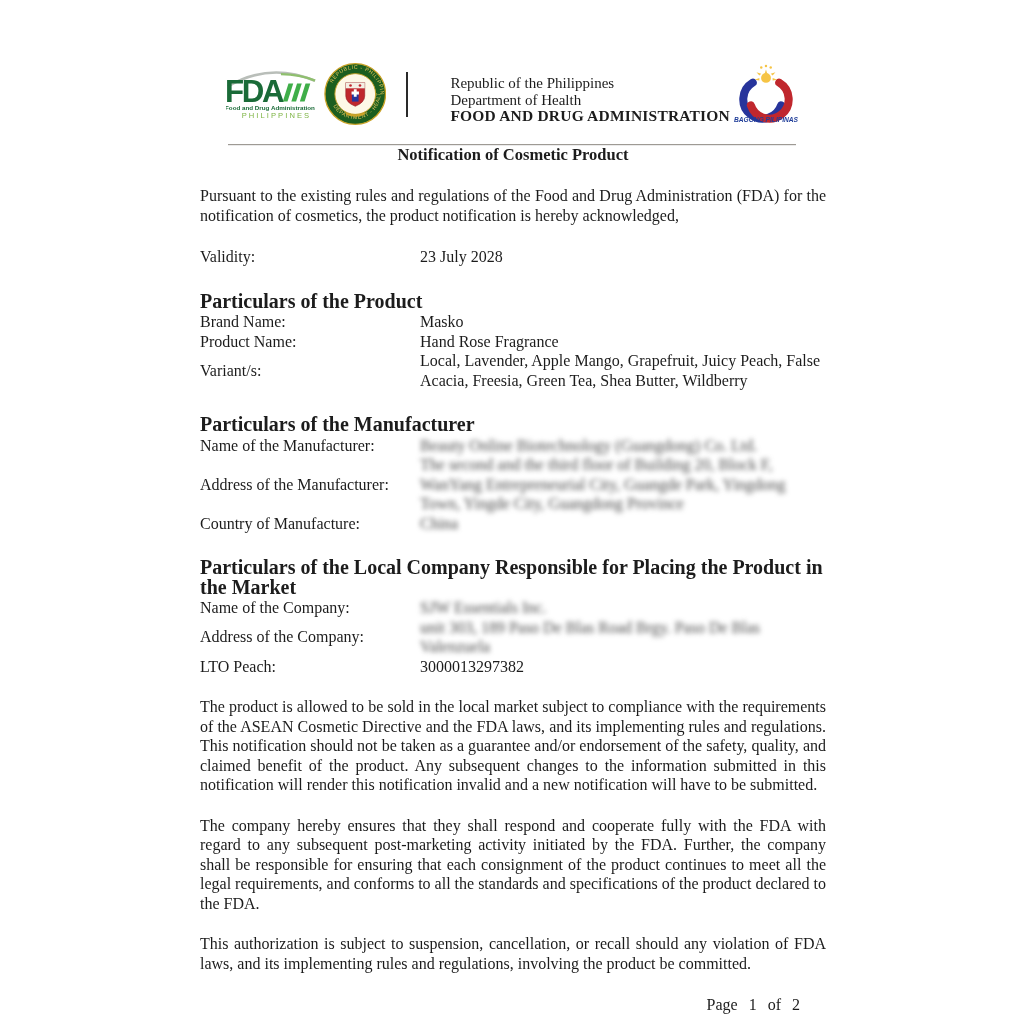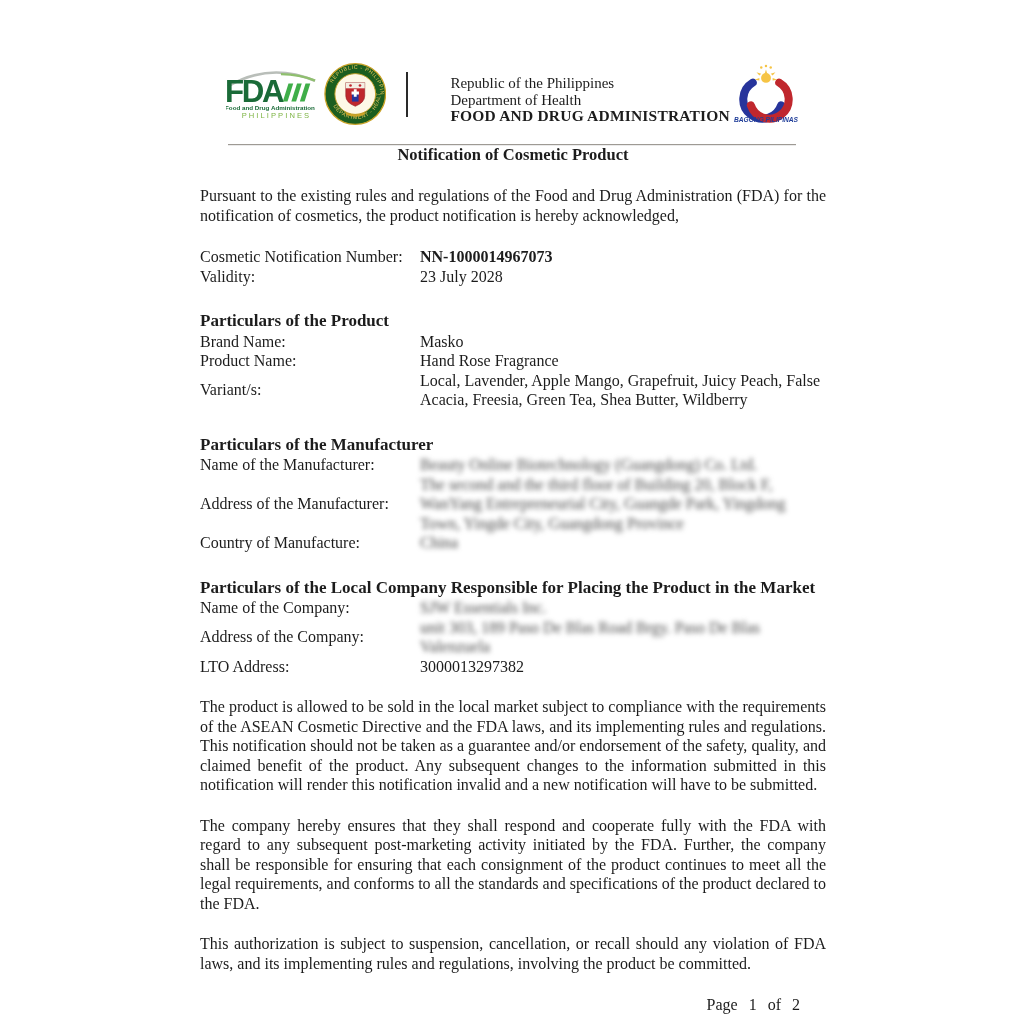--- a/index.html
+++ b/index.html
@@ -20,21 +20,21 @@
 
   
   .doc-title{text-align:center;font-weight:bold;font-size:16.5px;}
   p.para{font-size:16px;line-height:19.5px;text-align:justify;margin:21px 0 0 0;}
   .kv{display:flex;font-size:16px;line-height:19.5px;}
   .kv .label{width:220px;flex-shrink:0;}
   .kv .value{flex:1;white-space:pre-line;}
   .kv.center{align-items:center;justify-content:flex-end;}
   .bold{font-weight:bold;}
   .section{margin-top:25px;}
-  .section-heading{font-weight:bold;font-size:17px;line-height:19.5px;margin-bottom:1px;}
+  .section-heading{font-weight:bold;font-size:20px;line-height:19.5px;margin-bottom:1px;}
   .blurred{filter:blur(2.4px);color:#4a4a4a;}
   .notif-block{margin-top:22px;}
   .footer{position:absolute;right:26px;top:977px;font-size:16px;word-spacing:7px;margin-top:7px;}
 
   
   .logo-sans{font-family:"Liberation Sans", sans-serif;}
 </style>
 </head>
 <body>
 
@@ -106,24 +106,20 @@
   </div>
 
   <div class="header-rule"></div>
 
   <div class="doc-title">Notification of Cosmetic Product</div>
 
   <p class="para">Pursuant to the existing rules and regulations of the Food and Drug Administration (FDA) for the notification of cosmetics, the product notification is hereby acknowledged,</p>
 
   <div class="notif-block">
     <div class="kv">
-      <div class="label">Cosmetic Notification Number:</div>
-      <div class="value bold">NN-1000014967073</div>
-    </div>
-    <div class="kv">
       <div class="label">Validity:</div>
       <div class="value">23 July 2028</div>
     </div>
   </div>
 
   <div class="section">
     <div class="section-heading">Particulars of the Product</div>
     <div class="kv">
       <div class="label">Brand Name:</div>
       <div class="value">Masko</div>
@@ -162,21 +158,21 @@
     <div class="kv">
       <div class="label">Name of the Company:</div>
       <div class="value blurred">SJW Essentials Inc.</div>
     </div>
     <div class="kv center">
       <div class="label">Address of the Company:</div>
       <div class="value blurred">unit 303, 189 Paso De Blas Road Brgy. Paso De Blas
 Valenzuela</div>
     </div>
     <div class="kv">
-      <div class="label">LTO Address:</div>
+      <div class="label">LTO Peach:</div>
       <div class="value">3000013297382</div>
     </div>
   </div>
 
   <p class="para">The product is allowed to be sold in the local market subject to compliance with the requirements of the ASEAN Cosmetic Directive and the FDA laws, and its implementing rules and regulations. This notification should not be taken as a guarantee and/or endorsement of the safety, quality, and claimed benefit of the product. Any subsequent changes to the information submitted in this notification will render this notification invalid and a new notification will have to be submitted.</p>
   <p class="para">The company hereby ensures that they shall respond and cooperate fully with the FDA with regard to any subsequent post-marketing activity initiated by the FDA. Further, the company shall be responsible for ensuring that each consignment of the product continues to meet all the legal requirements, and conforms to all the standards and specifications of the product declared to the FDA.</p>
   <p class="para">This authorization is subject to suspension, cancellation, or recall should any violation of FDA laws, and its implementing rules and regulations, involving the product be committed.</p>
 
   <div class="footer">Page  1 of  2</div>
 

